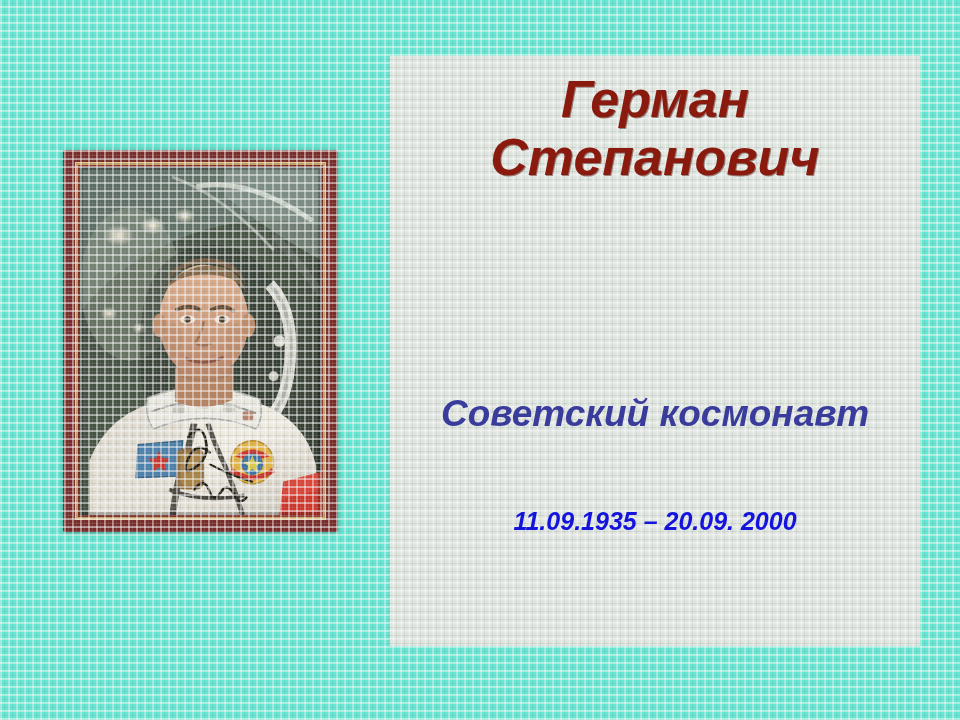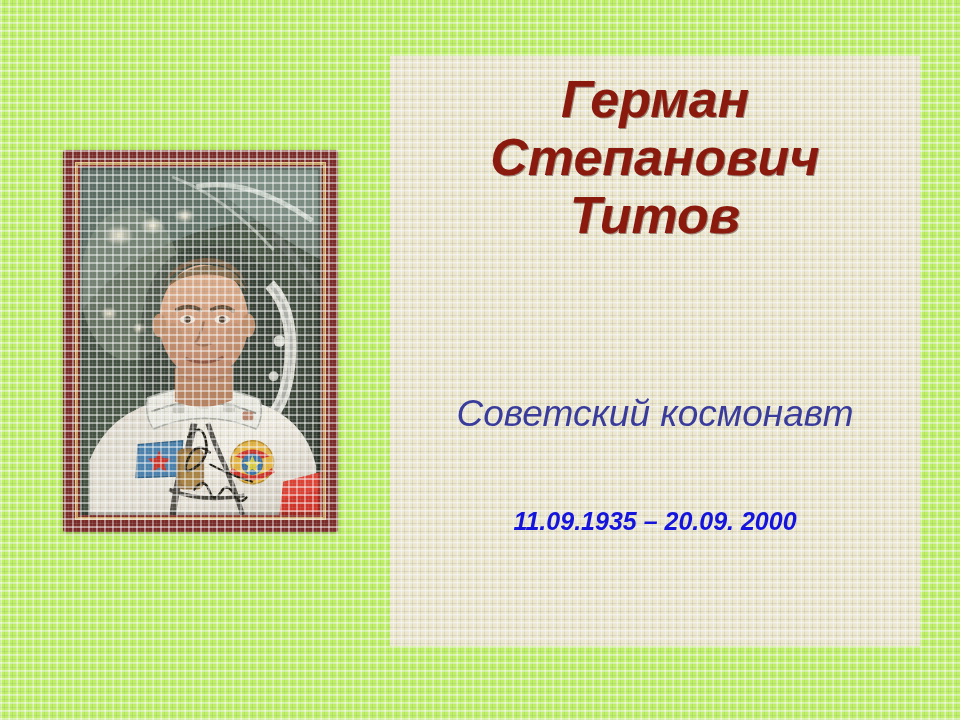--- a/index.html
+++ b/index.html
@@ -12,21 +12,21 @@
     height: 720px;
     overflow: hidden;
     font-family: "Liberation Sans", sans-serif;
   }
 
   
   .slide {
     position: relative;
     width: 960px;
     height: 720px;
-    background-color: #bef264;
+    background-color: #5eead4;
     overflow: hidden;
   }
 
   
   .texture {
     position: absolute;
     inset: 0;
     pointer-events: none;
     background-image:
       repeating-linear-gradient(
@@ -141,21 +141,21 @@
 
   .subtitle {
     position: absolute;
     left: 0;
     top: 338px;
     width: 530px;
     text-align: center;
     color: #393c9b;
     font-family: "Liberation Sans", sans-serif;
     font-size: 37px;
-    font-weight: normal;
+    font-weight: bold;
     font-style: italic;
     line-height: 1.1;
   }
 
   .dates {
     position: absolute;
     left: 0;
     top: 452px;
     width: 530px;
     text-align: center;
@@ -287,21 +287,20 @@
           <rect x="0" y="0" width="249" height="356" fill="none" stroke="#000000" stroke-opacity="0.25" stroke-width="6"></rect>
         </svg>
       </div>
     </div>
   </div>
 
   <div class="text-block">
     <div class="title">
       <span class="ln">Герман</span>
       <span class="ln">Степанович</span>
-      <span class="ln">Титов</span>
     </div>
 
     <div class="subtitle">Советский космонавт</div>
 
     <div class="dates">11.09.1935 – 20.09. 2000</div>
   </div>
 
   <div class="texture"></div>
   <div class="texture2"></div>
 

